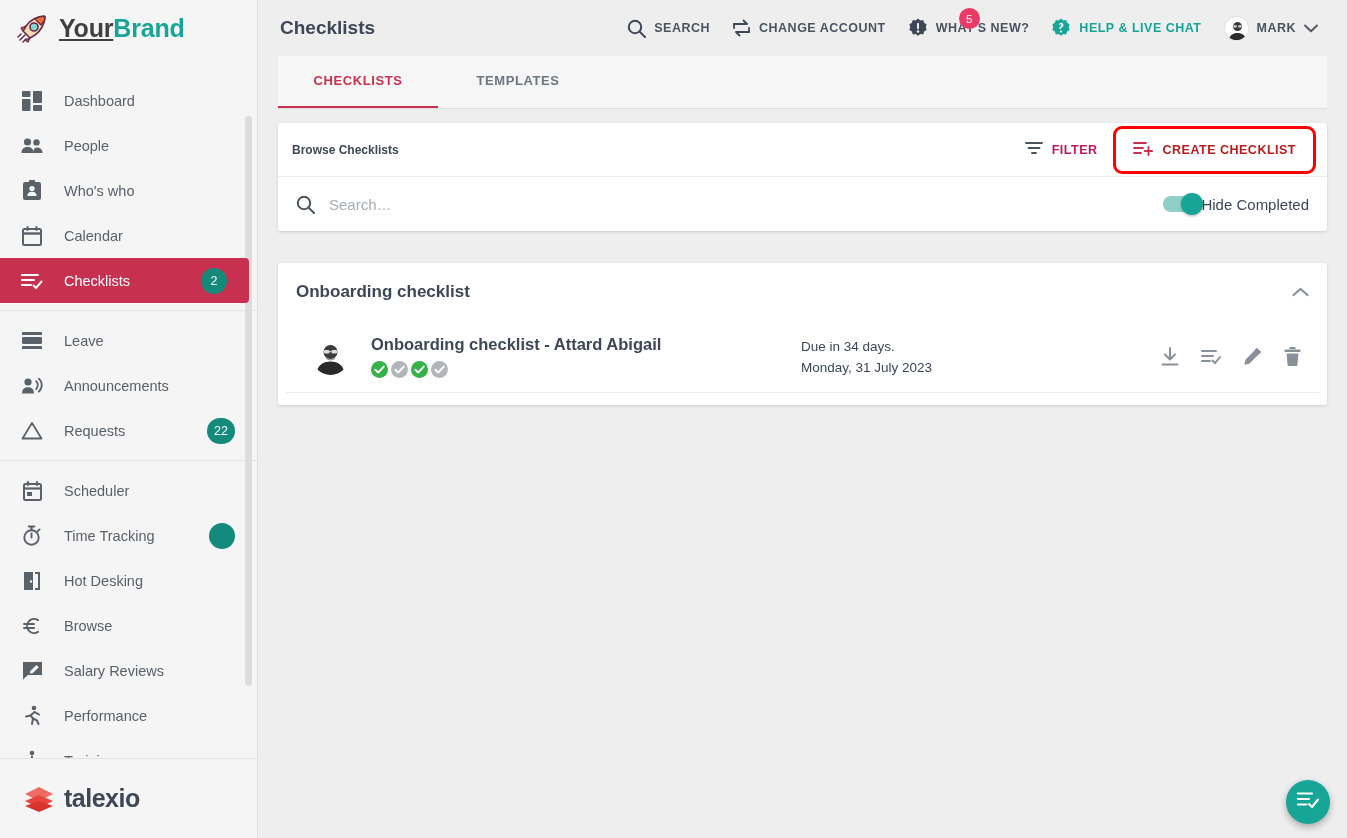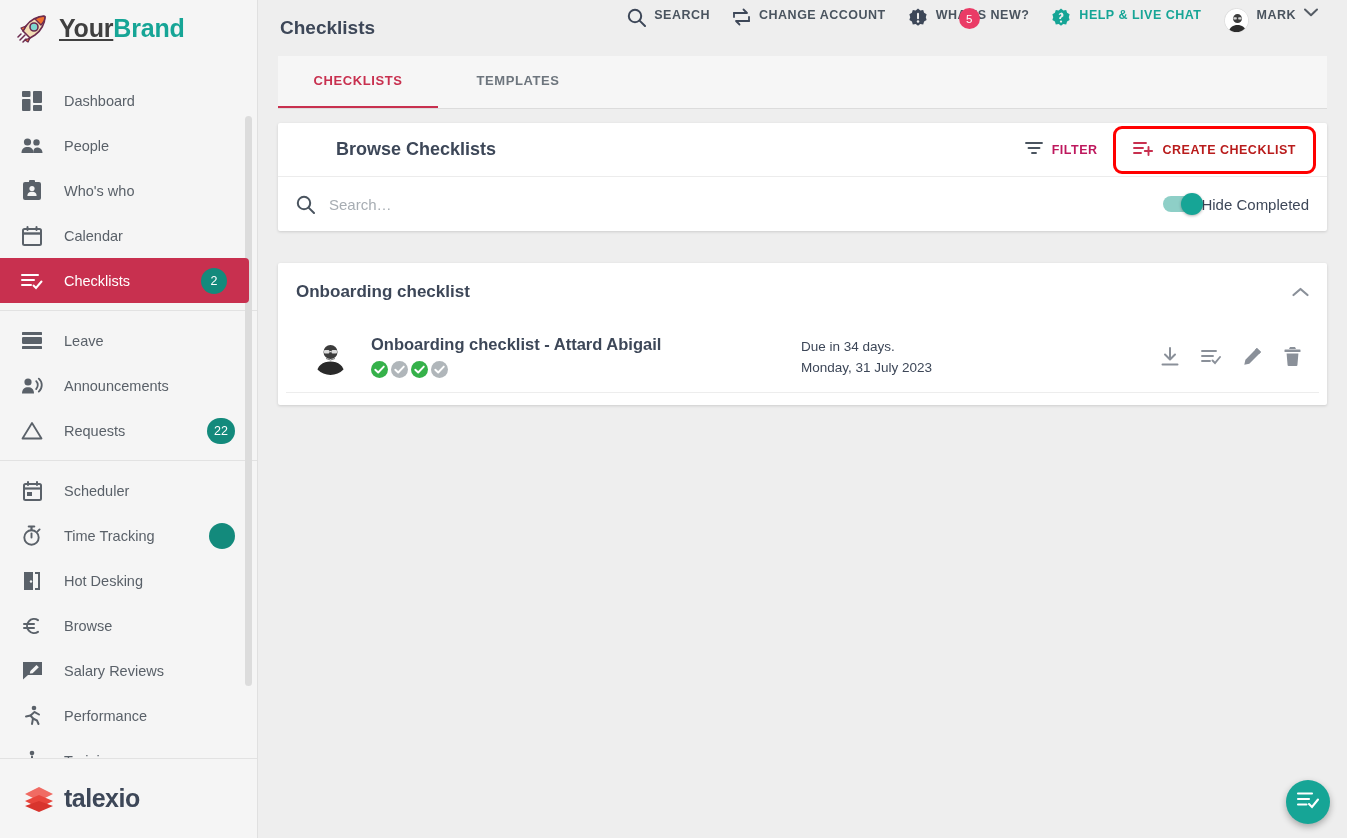--- a/index.html
+++ b/index.html
@@ -93,21 +93,21 @@
 
   .topbar {
     height: 56px; flex: 0 0 56px;
     display: flex; align-items: center;
     padding: 0 18px 0 22px;
     background: #eeeeee;
   }
   .page-title { font-size: 19px; color: #3d4758; font-weight: bold; }
   .topspacer { flex: 1 1 auto; }
   .top-action {
-    display: flex; align-items: flex-start; gap: 8px;
+    display: flex; align-items: center; gap: 8px;
     padding: 0 11px; height: 40px; cursor: pointer;
     position: relative;
   }
   .top-action .ta-label {
     font-size: 12.5px; font-weight: bold; letter-spacing: 0.5px;
     color: #4a545f; white-space: nowrap;
   }
   .top-action .ta-icon { display: flex; align-items: center; color: #3d4758; }
   .top-action.teal .ta-label { color: #16a596; }
   .top-action.teal .ta-icon { color: #16a596; }
@@ -148,21 +148,21 @@
     background: #ffffff;
     margin-top: 14px;
     border-radius: 2px;
     box-shadow: 0 1px 3px rgba(0,0,0,0.14);
   }
   .panel-head {
     height: 54px; display: flex; align-items: center;
     padding: 0 18px 0 14px;
     border-bottom: 1px solid #ececec;
   }
-  .panel-title { font-size: 18px; font-weight: bold; color: #3d4758; margin-left: 44px; }
+  .panel-title { font-size: 12px; font-weight: bold; color: #3d4758; }
   .ph-spacer { flex: 1 1 auto; }
   .filter-btn {
     display: flex; align-items: center; gap: 9px;
     height: 34px; padding: 0 10px; cursor: pointer;
   }
   .filter-btn .fb-label {
     font-size: 12.5px; font-weight: bold; letter-spacing: 0.5px; color: #be185d;
   }
   .create-btn {
     display: flex; align-items: center; gap: 10px;

